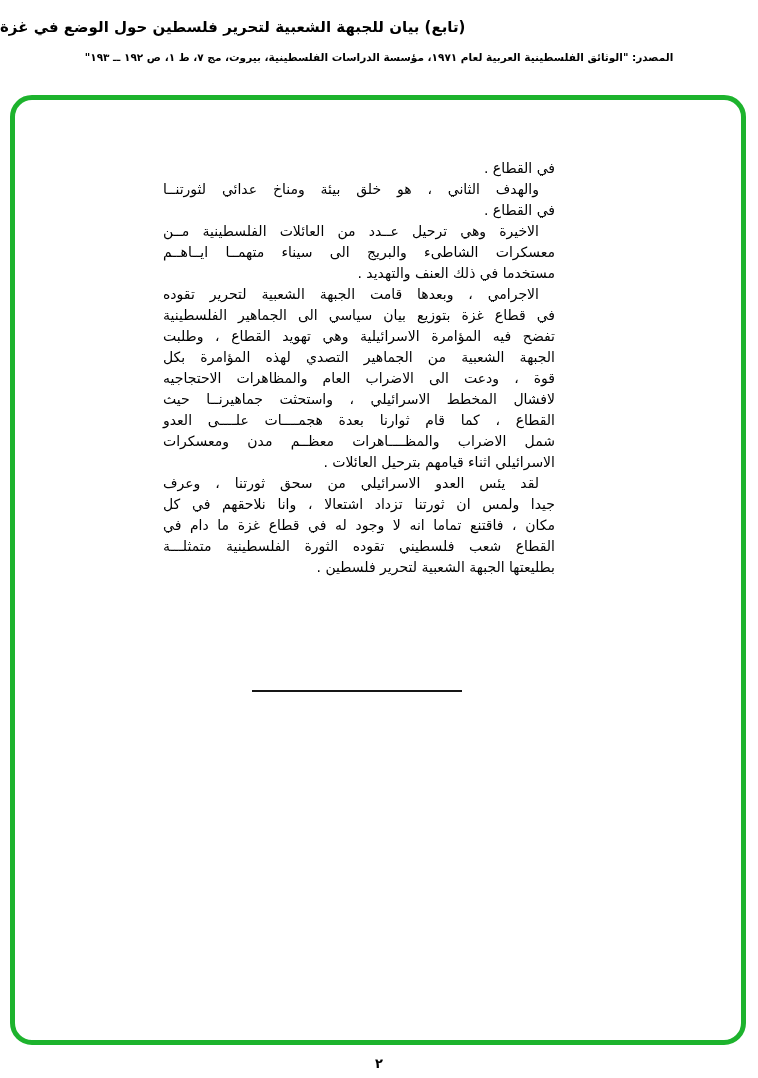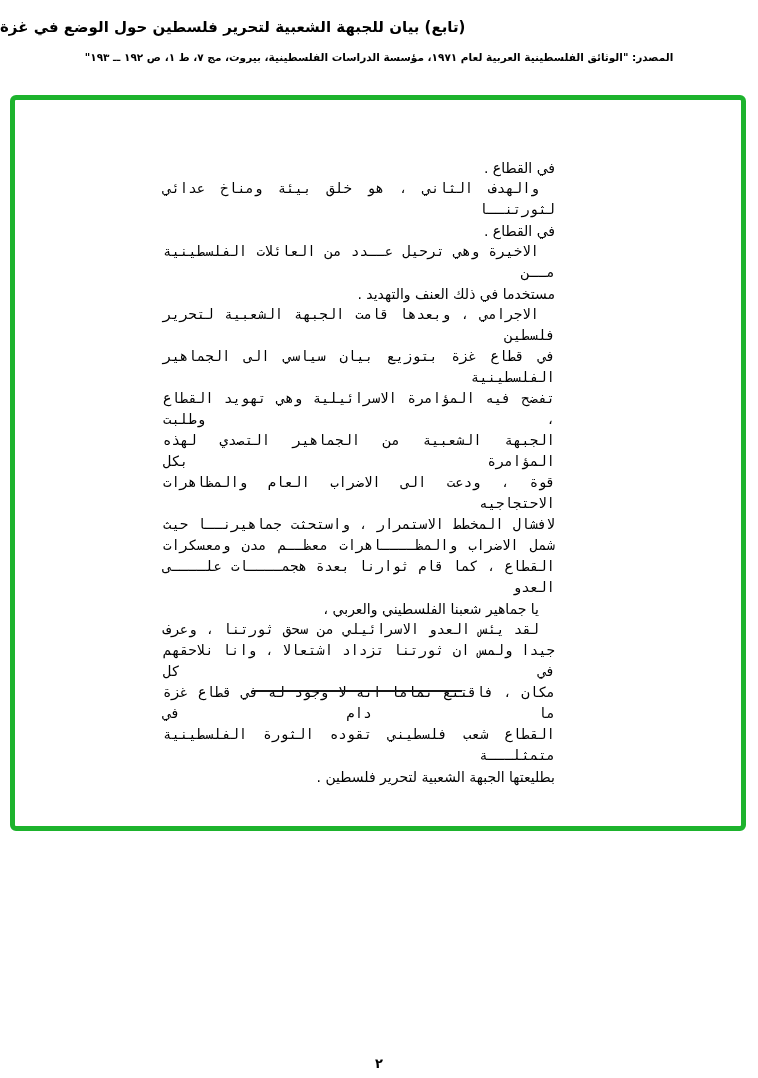--- a/index.html
+++ b/index.html
@@ -37,43 +37,42 @@
     direction: rtl;
     font-weight: bold;
     font-size: 10.5px;
     color: #000;
   }
   .frame {
     position: absolute;
     left: 10px;
     top: 95px;
     width: 736px;
-    height: 736px;
+    height: 950px;
     box-sizing: border-box;
     border: 5px solid #1db32d;
-    border-radius: 6px;
+    border-radius: 22px;
     background: #ffffff;
   }
   .body-col {
     position: absolute;
     top: 58px;
     right: 186px;
     width: 392px;
     direction: rtl;
     font-size: 14px;
     line-height: 21px;
     color: #000;
   }
   .para { margin: 0; padding: 0; }
   .para.indent > .line:first-child { text-indent: 16px; }
   .line { white-space: normal; }
   .line.full {
     text-align: justify;
     text-align-last: justify;
-    font-family: Liberation Mono, monospace;
   }
   .line.end { text-align: right; }
   .divider {
     position: absolute;
     left: 237px;
     top: 590px;
     width: 210px;
     height: 2px;
     background: #161616;
   }
@@ -101,34 +100,33 @@
     <div class="body-col">
         <div class="para">
           <div class="line end">في القطاع .</div>
         </div>
         <div class="para indent">
           <div class="line full">والهدف الثاني ، هو خلق بيئة ومناخ عدائي لثورتنــا</div>
           <div class="line end">في القطاع .</div>
         </div>
         <div class="para indent">
           <div class="line full">الاخيرة وهي ترحيل عــدد من العائلات الفلسطينية مــن</div>
+          <div class="line full">معسكرات الشاطىء والبريج الى سيناء متهمــا ايــاهــم</div>
           <div class="line end">مستخدما في ذلك العنف والتهديد .</div>
         </div>
         <div class="para indent">
-          <div class="line full">الاجرامي ، وبعدها قامت الجبهة الشعبية لتحرير فلسطين</div>
+          <div class="line full">الاجرامي ، وبعدها قامت الجبهة الشعبية لتحرير تقوده</div>
           <div class="line full">في قطاع غزة بتوزيع بيان سياسي الى الجماهير الفلسطينية</div>
           <div class="line full">تفضح فيه المؤامرة الاسرائيلية وهي تهويد القطاع ، وطلبت</div>
           <div class="line full">الجبهة الشعبية من الجماهير التصدي لهذه المؤامرة بكل</div>
           <div class="line full">قوة ، ودعت الى الاضراب العام والمظاهرات الاحتجاجيه</div>
-          <div class="line full">لافشال المخطط الاستمرار ، واستحثت جماهيرنــا حيث</div>
+          <div class="line full">لافشال المخطط الاسرائيلي ، واستحثت جماهيرنــا حيث</div>
+          <div class="line full">القطاع ، كما قام ثوارنا بعدة هجمــــات علــــى العدو</div>
           <div class="line full">شمل الاضراب والمظــــاهرات معظــم مدن ومعسكرات</div>
-          <div class="line full">القطاع ، كما قام ثوارنا بعدة هجمــــات علــــى العدو</div>
-        </div>
-        <div class="para indent">
-          <div class="line end">يا جماهير شعبنا الفلسطيني والعربي ،</div>
+          <div class="line end">الاسرائيلي اثناء قيامهم بترحيل العائلات .</div>
         </div>
         <div class="para indent">
           <div class="line full">لقد يئس العدو الاسرائيلي من سحق ثورتنا ، وعرف</div>
           <div class="line full">جيدا ولمس ان ثورتنا تزداد اشتعالا ، وانا نلاحقهم في كل</div>
           <div class="line full">مكان ، فاقتنع تماما انه لا وجود له في قطاع غزة ما دام في</div>
           <div class="line full">القطاع شعب فلسطيني تقوده الثورة الفلسطينية متمثلـــة</div>
           <div class="line end">بطليعتها الجبهة الشعبية لتحرير فلسطين .</div>
         </div>
       </div>
     <div class="divider"></div>

